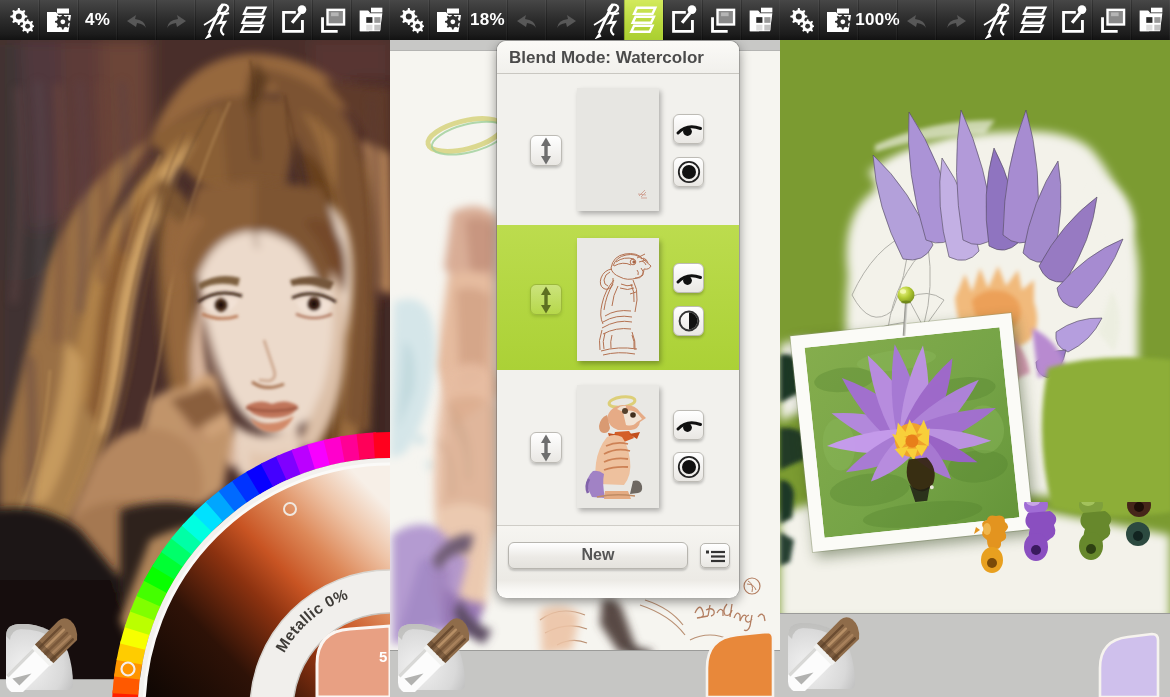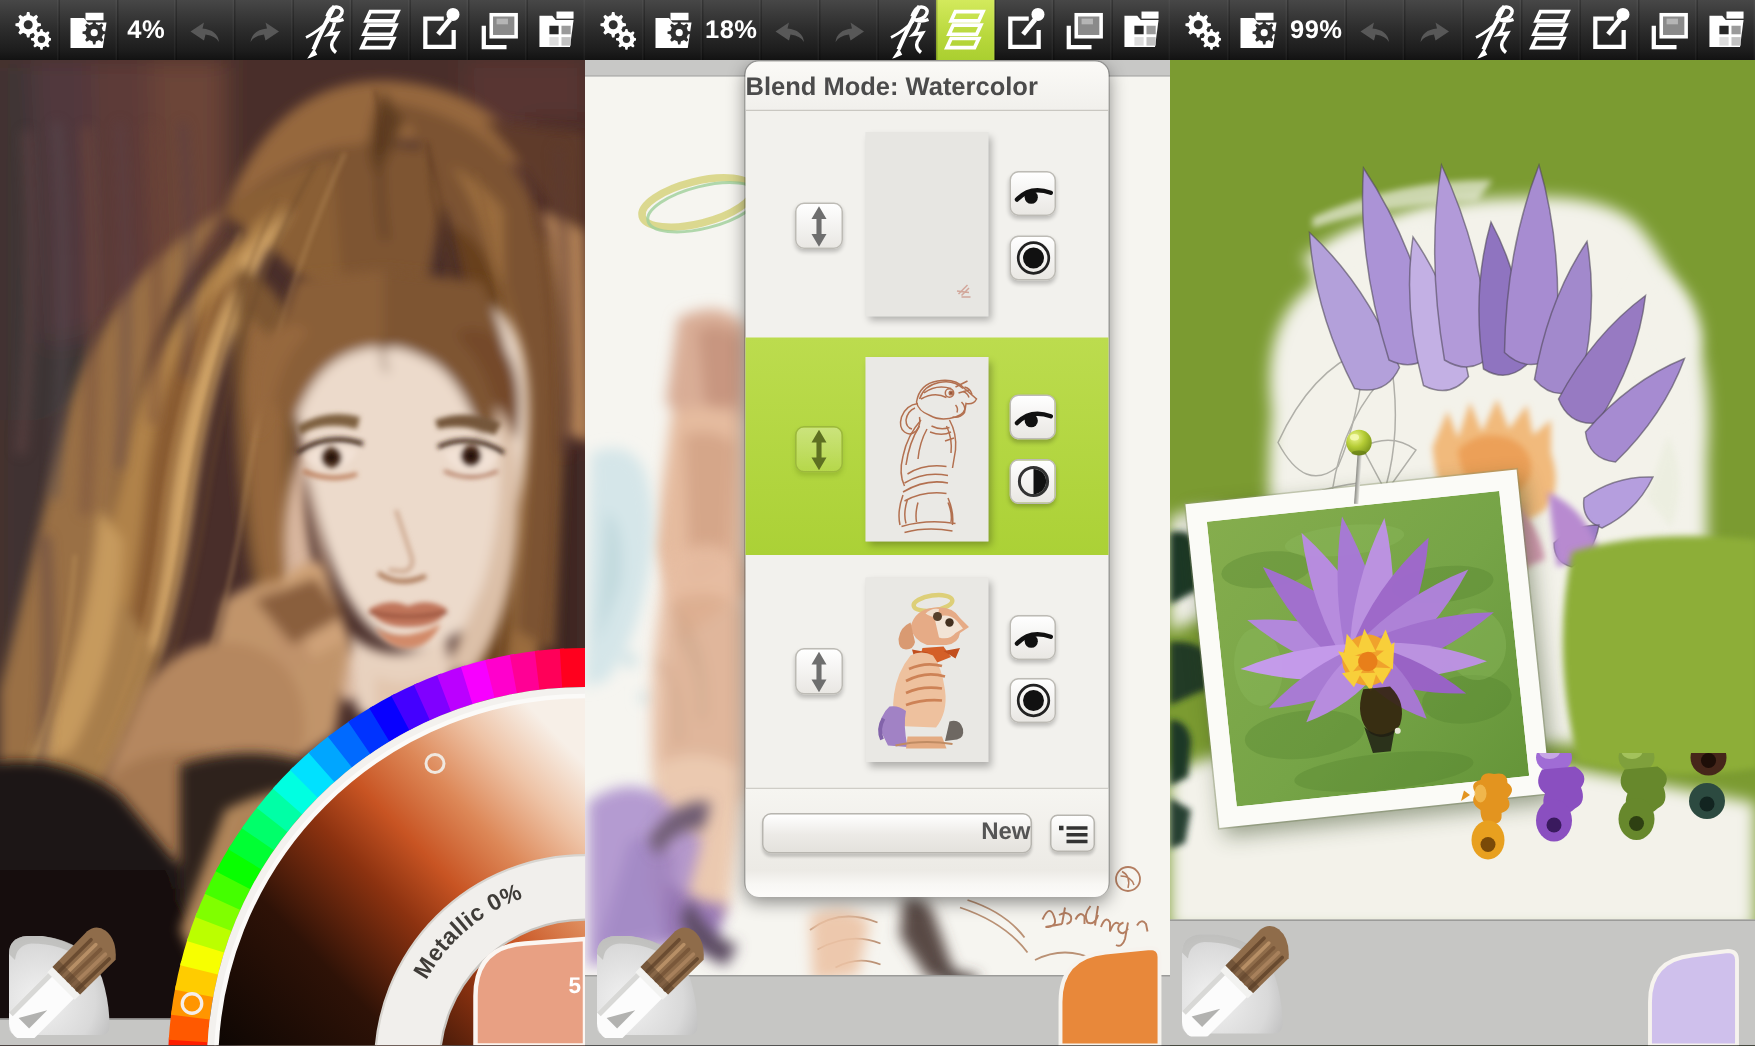--- a/index.html
+++ b/index.html
@@ -7,27 +7,27 @@
   #p1{left:0}#p2{left:390px}#p3{left:780px}
   .tb{position:absolute;top:0;left:0;width:390px;height:40px;background:linear-gradient(#474747,#2e2e2e 45%,#1c1c1c 85%,#121212);display:flex;z-index:30}
   .tc{width:39px;height:40px;display:flex;align-items:center;justify-content:center;box-sizing:border-box;border-right:1px solid rgba(255,255,255,.04);border-left:1px solid rgba(0,0,0,.22)}
   .tc:first-child{border-left:none}
   .pct{color:#fff;font-weight:bold;font-size:17px;letter-spacing:.3px}
   .tc.act{background:linear-gradient(#d3ea5c,#b8d83c 60%,#aacf30)}
   .strip{position:absolute;left:0;width:390px;background:#c6c6c4;border-top:1px solid #9b9b99;z-index:5}
   .swatch{position:absolute;z-index:6}
   
   #dlg{position:absolute;left:107px;top:41px;width:242px;height:556px;background:#f2f1ed;border-radius:9px;box-shadow:0 4px 12px rgba(0,0,0,.45),0 0 0 1px rgba(0,0,0,.18);z-index:20}
-  #dlg .hdr{height:32px;line-height:33px;font-size:17px;font-weight:bold;color:#4b4b4b;border-bottom:1px solid #c9c7c1;border-radius:9px 9px 0 0;background:linear-gradient(#fbfaf7,#f1f0ec)}
+  #dlg .hdr{height:32px;line-height:33px;padding-left:12px;font-size:17px;font-weight:bold;color:#4b4b4b;border-bottom:1px solid #c9c7c1;border-radius:9px 9px 0 0;background:linear-gradient(#fbfaf7,#f1f0ec)}
   .thumb{position:absolute;left:80px;width:82px;background:#e6e5e1;box-shadow:2px 3px 5px rgba(0,0,0,.28);overflow:hidden}
   .sqbtn{position:absolute;border-radius:6px;background:linear-gradient(#ffffff,#e9e7e3);border:1px solid #bdbbb5;box-shadow:0 2px 3px rgba(0,0,0,.22);box-sizing:border-box;display:flex;align-items:center;justify-content:center}
   .handle{left:33px;width:32px;height:31px}
   .ebtn{left:176px;width:31px;height:30px}
   #dlg .foot{position:absolute;left:0;top:484px;width:242px;height:72px;border-top:1px solid #cfcdc7;background:linear-gradient(#f6f5f1,#eceae5 75%,#f8f7f4 88%,#fdfcfa);border-radius:0 0 9px 9px}
-  #newbtn{position:absolute;left:11px;top:16px;width:178px;height:25px;border-radius:6px;background:linear-gradient(#ffffff,#eceae6 55%,#e4e2dd);border:1px solid #b7b5af;box-shadow:0 2px 2px rgba(0,0,0,.18);text-align:right;line-height:24px;font-size:16px;font-weight:bold;color:#555}
+  #newbtn{position:absolute;left:11px;top:16px;width:178px;height:25px;border-radius:6px;background:linear-gradient(#ffffff,#eceae6 55%,#e4e2dd);border:1px solid #b7b5af;box-shadow:0 2px 2px rgba(0,0,0,.18);text-align:center;line-height:24px;font-size:16px;font-weight:bold;color:#555}
   #menubtn{position:absolute;left:203px;top:17px;width:28px;height:23px;border-radius:5px;background:linear-gradient(#ffffff,#e9e7e3);border:1px solid #b7b5af;box-shadow:0 2px 2px rgba(0,0,0,.18);display:flex;align-items:center;justify-content:center}
 </style>
 </head>
 <body>
 
 <svg width="0" height="0" style="position:absolute">
 <defs>
 <g id="i-gears">
   <g fill="#fff">
     <path id="gearbig" d="M14 3 l1.6 0 .5 2.2 a6 6 0 0 1 2.1 .9 l2-1.2 1.2 1.2-1.2 2 a6 6 0 0 1 .9 2.1 l2.2 .5 0 1.6-2.2 .5 a6 6 0 0 1-.9 2.1 l1.2 2-1.2 1.2-2-1.2 a6 6 0 0 1-2.1 .9 l-.5 2.2-1.6 0-.5-2.2 a6 6 0 0 1-2.1-.9 l-2 1.2-1.2-1.2 1.2-2 a6 6 0 0 1-.9-2.1 l-2.2-.5 0-1.6 2.2-.5 a6 6 0 0 1 .9-2.1 l-1.2-2 1.2-1.2 2 1.2 a6 6 0 0 1 2.1-.9 z"></path>
@@ -803,21 +803,21 @@
         <svg width="30" height="30" viewBox="0 0 30 30">
           <use href="#i-gears"></use>
         </svg>
       </div>
     <div class="tc">
         <svg width="32" height="34" viewBox="0 0 32 34">
           <use href="#i-foldgear"></use>
         </svg>
       </div>
     <div class="tc">
-        <span class="pct">99%</span>
+        <span class="pct">100%</span>
       </div>
     <div class="tc">
         <svg width="28" height="28" viewBox="0 0 28 28" style="transform:scaleX(-1)">
           <use href="#i-undo"></use>
         </svg>
       </div>
     <div class="tc">
         <svg width="28" height="28" viewBox="0 0 28 28">
           <use href="#i-undo"></use>
         </svg>

